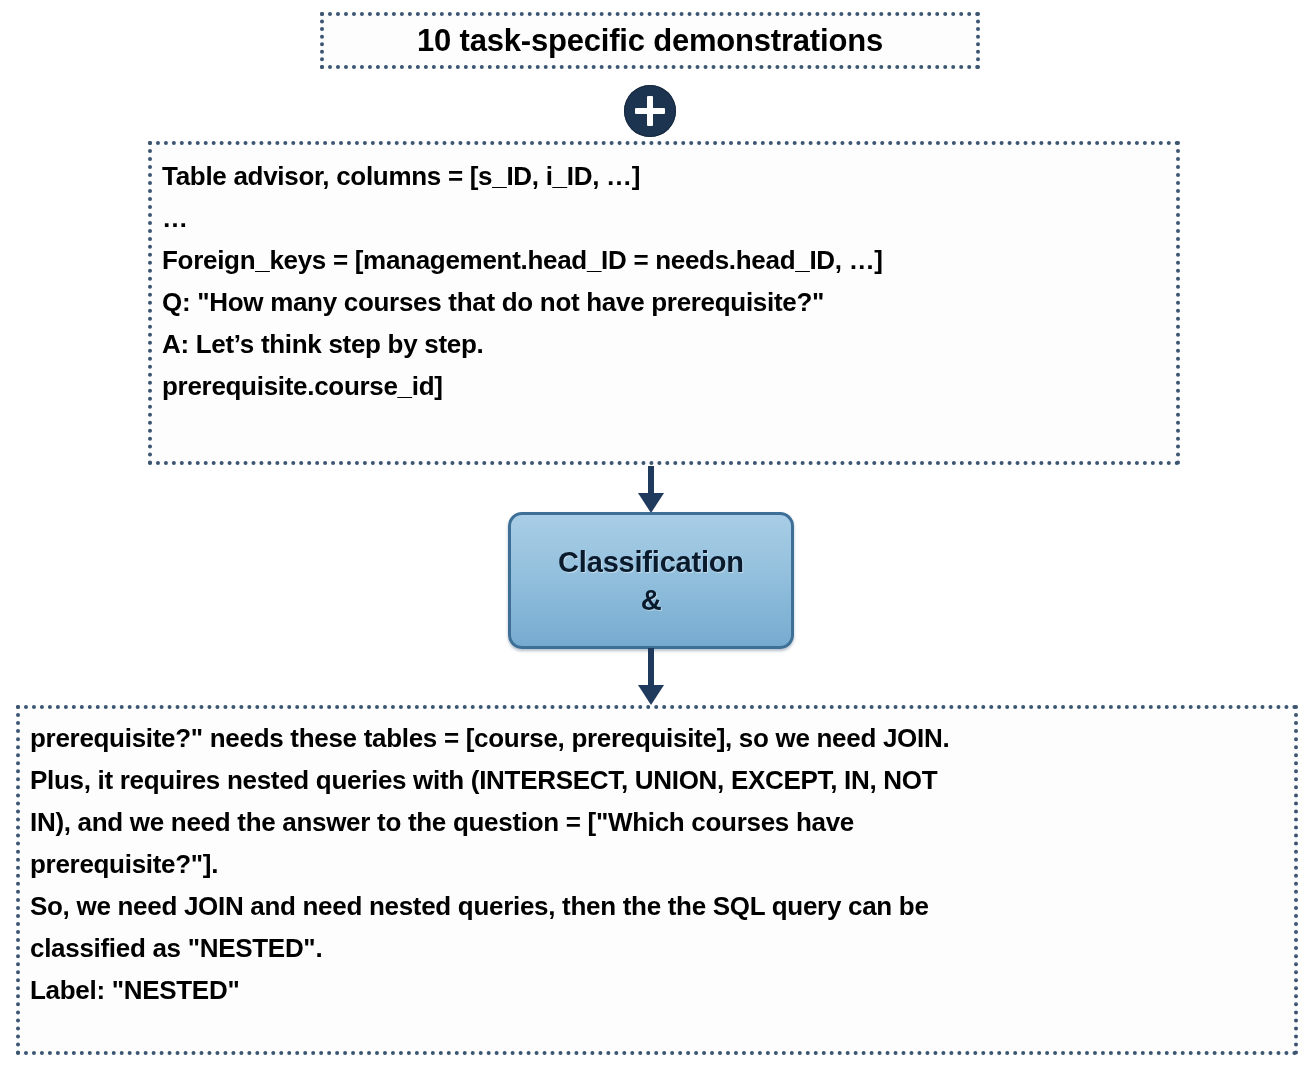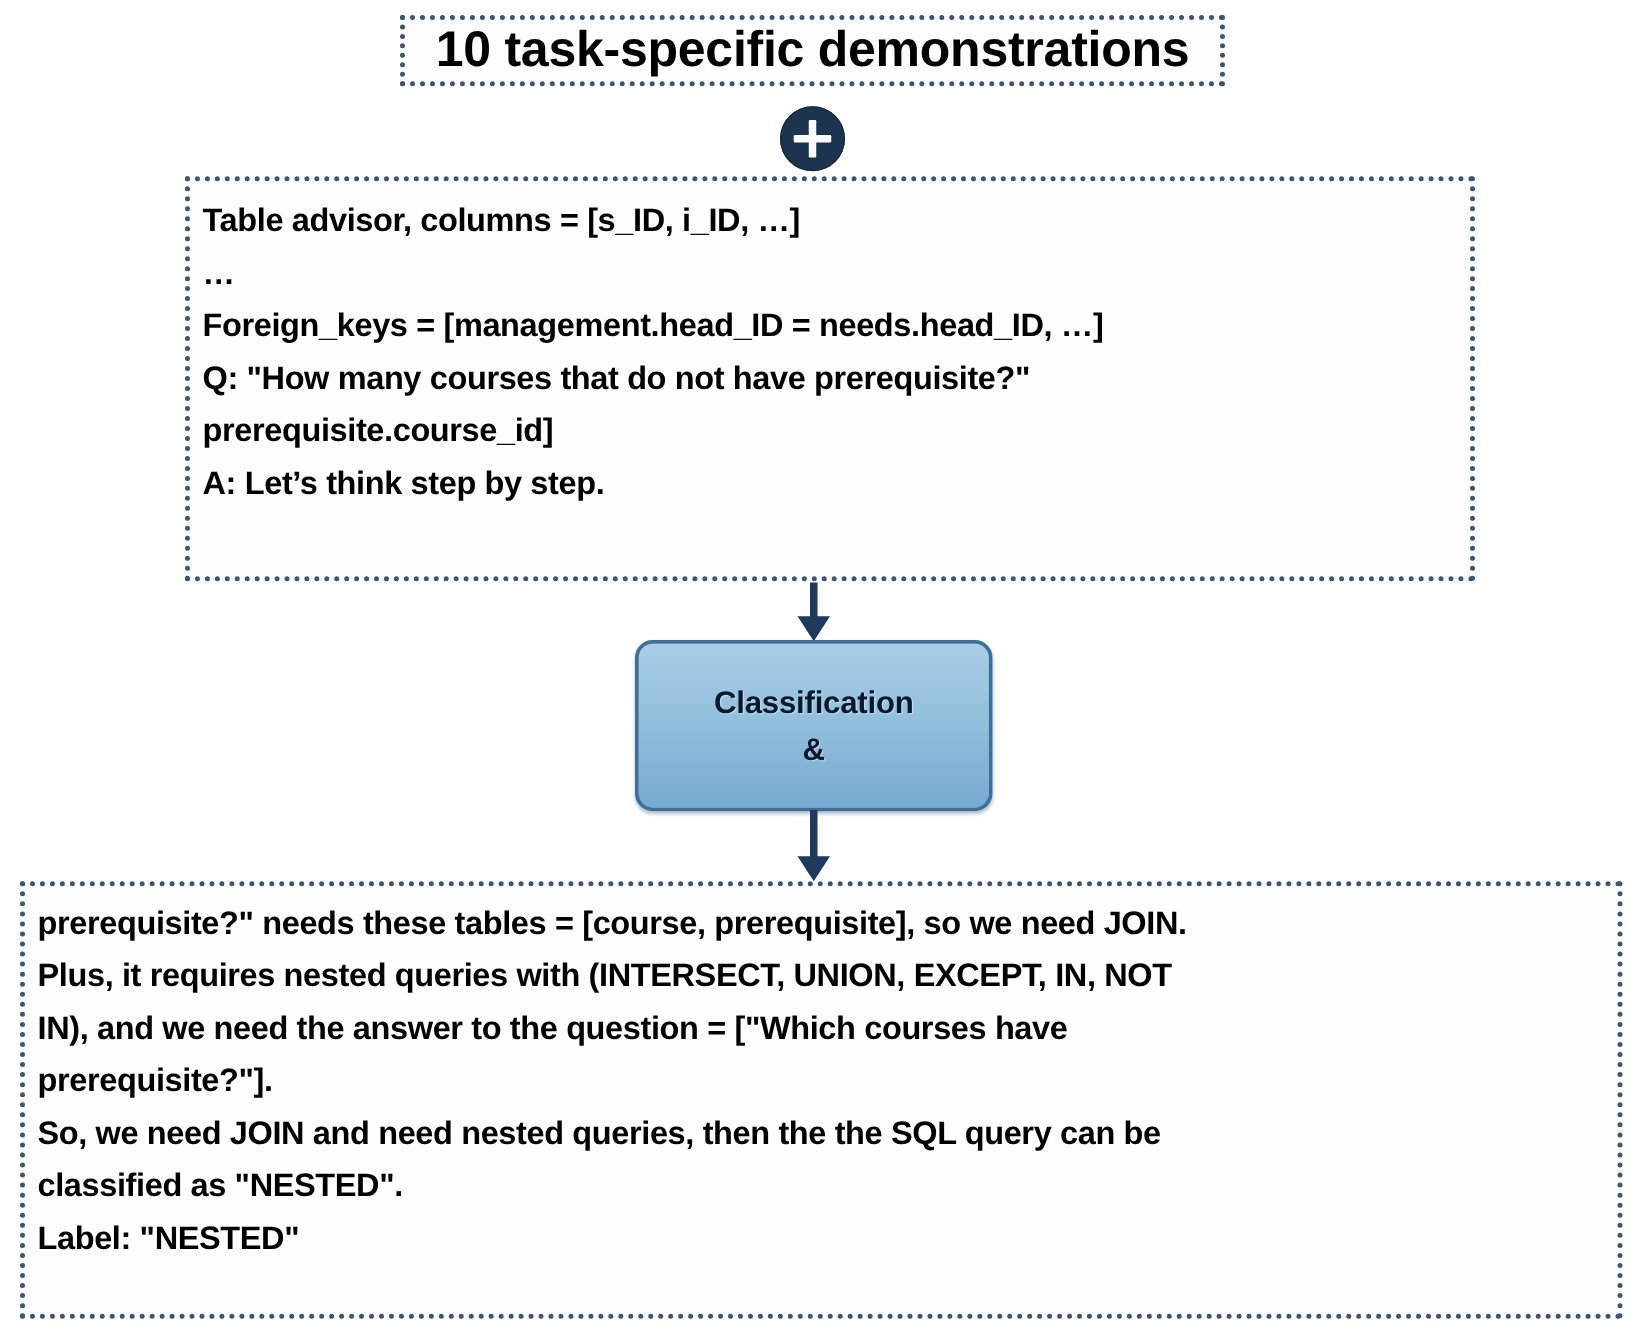--- a/index.html
+++ b/index.html
@@ -27,21 +27,21 @@
   #demo-box {
     left: 320px;
     top: 12px;
     width: 660px;
     height: 57px;
     display: flex;
     align-items: center;
     justify-content: center;
   }
   #demo-box .headline {
-    font-size: 40px;
+    font-size: 31px;
     font-weight: bold;
     letter-spacing: -0.2px;
     white-space: nowrap;
   }
 
   
   #plus-badge {
     position: absolute;
     left: 624px;
     top: 85px;
@@ -135,21 +135,21 @@
     border: 3px solid #3d6f97;
     border-radius: 14px;
     background: linear-gradient(180deg, #a9cde6 0%, #93c0dd 45%, #76abd0 100%);
     box-shadow: 0 2px 3px rgba(40,70,100,0.35);
     display: flex;
     flex-direction: column;
     align-items: center;
     justify-content: center;
   }
   #classify-box .ctext {
-    font-size: 25px;
+    font-size: 29px;
     font-weight: bold;
     line-height: 38px;
     color: #091a2c;
     text-shadow: 1px 1px 1px rgba(255,255,255,0.45);
     letter-spacing: -0.2px;
     text-align: right;
   }
 
   
   #output-box {
@@ -170,22 +170,22 @@
 <div id="plus-badge">
   <span class="bar-h"></span>
   <span class="bar-v"></span>
 </div>
 
 <div class="dotted-box" id="prompt-box">
   <div class="line">Table advisor, columns = [s_ID, i_ID, …]</div>
   <div class="line">…</div>
   <div class="line">Foreign_keys = [management.head_ID = needs.head_ID, …]</div>
   <div class="line">Q: "How many courses that do not have prerequisite?"</div>
+  <div class="line">A: Let’s think step by step.</div>
   <div class="line">prerequisite.course_id]</div>
-  <div class="line">A: Let’s think step by step.</div>
 </div>
 
 <div class="arrow" id="arrow-top">
   <span class="shaft"></span>
   <span class="head"></span>
 </div>
 
 <div id="classify-box">
   <div class="ctext">Classification</div>
   <div class="ctext">&amp;</div>

